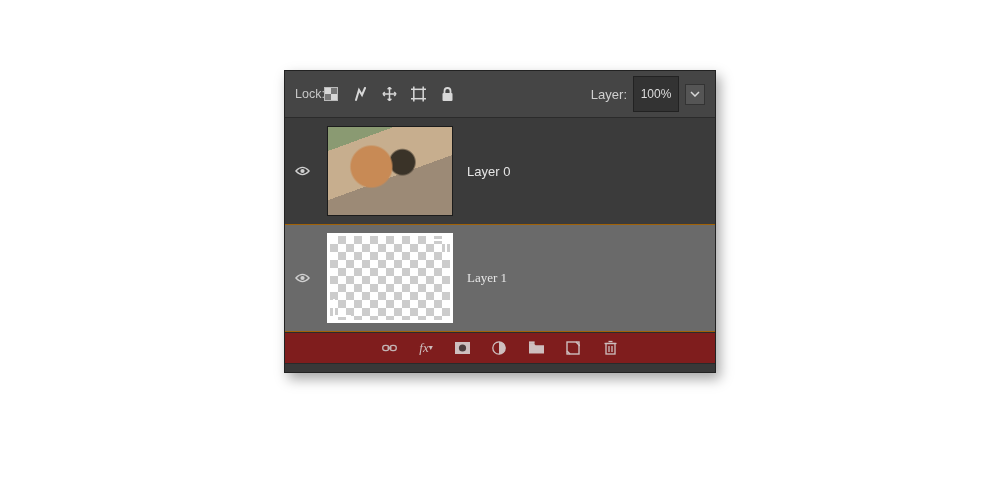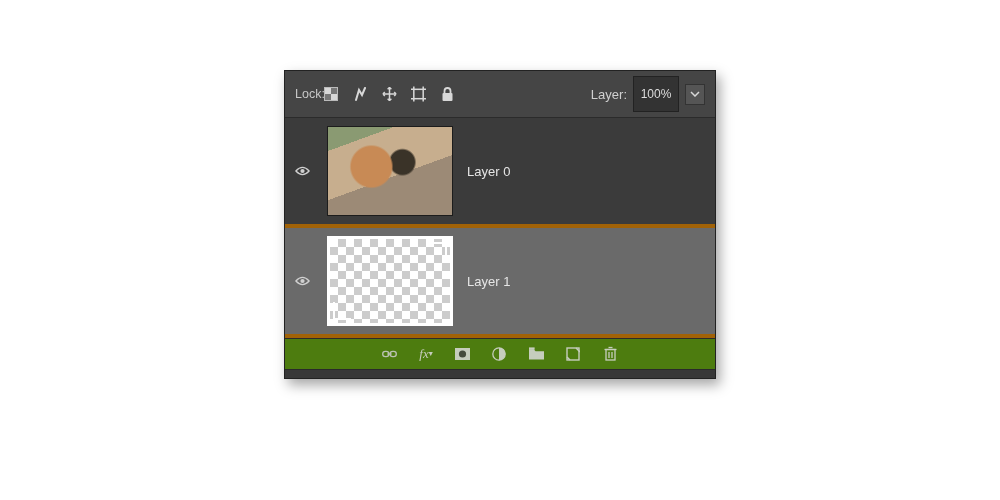--- a/index.html
+++ b/index.html
@@ -49,25 +49,25 @@
   .dd-btn {
     width:18px;height:19px;
     background:#555;
     border:1px solid #333;
     display:flex;align-items:center;justify-content:center;
   }
   .layers-area { background:#3b3b3b; border-top:1px solid #2b2b2b;}
   .layer-row {
     display:flex;
     align-items:center;
-    border-bottom:4px solid #a16207;
+    border-bottom:1px solid #a16207;
     padding:8px 10px 8px 6px;
     gap:14px;
   }
-  .layer-row.selected { background:#6a6a6a; }
+  .layer-row.selected { background:#6a6a6a;font-family:Liberation Serif, serif; }
   .vis-col { width:22px; display:flex; justify-content:center;}
   .thumb {
     width:126px;
     height:90px;
     border:1px solid #1c1c1c;
     box-sizing:border-box;
     position:relative;
     background:#888;
   }
   .thumb.selected { border:3px solid #fff; }
@@ -85,21 +85,21 @@
       linear-gradient(45deg,#ccc 25%,transparent 25%,transparent 75%,#ccc 75%,#ccc);
     background-color:#fff;
     background-size:16px 16px;
     background-position:0 0, 8px 8px;
   }
   .crop-mark{position:absolute;width:16px;height:16px;}
   .crop-mark.tr{top:3px;right:3px;border-top:2px solid #fff;border-right:2px solid #fff;}
   .crop-mark.bl{bottom:3px;left:3px;border-bottom:2px solid #fff;border-left:2px solid #fff;}
   .layer-name { color:#e6e6e6; font-size:13px; }
   .footer {
-    background:#4d7c0f;
+    background:#7f1d1d;
     border-top:1px solid #2b2b2b;
     display:flex;
     justify-content:center;
     align-items:center;
     gap:22px;
     padding:7px 0 8px;
   }
   .footer .ic { opacity:.85; }
   .scroll-track{height:8px;background:#383838;border-top:1px solid #2a2a2a;}
 </style>

